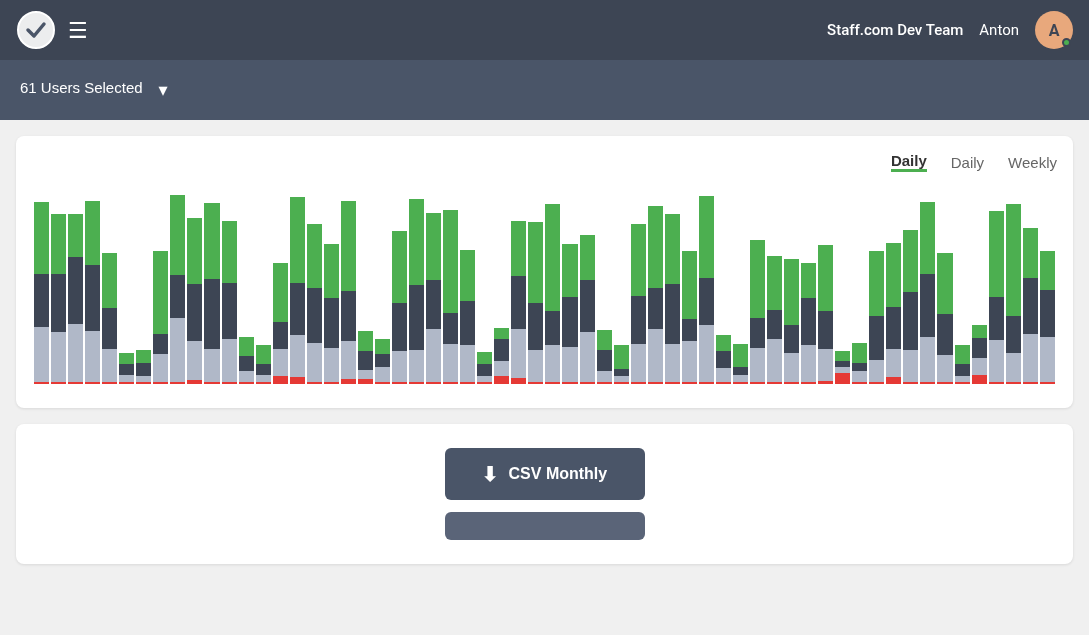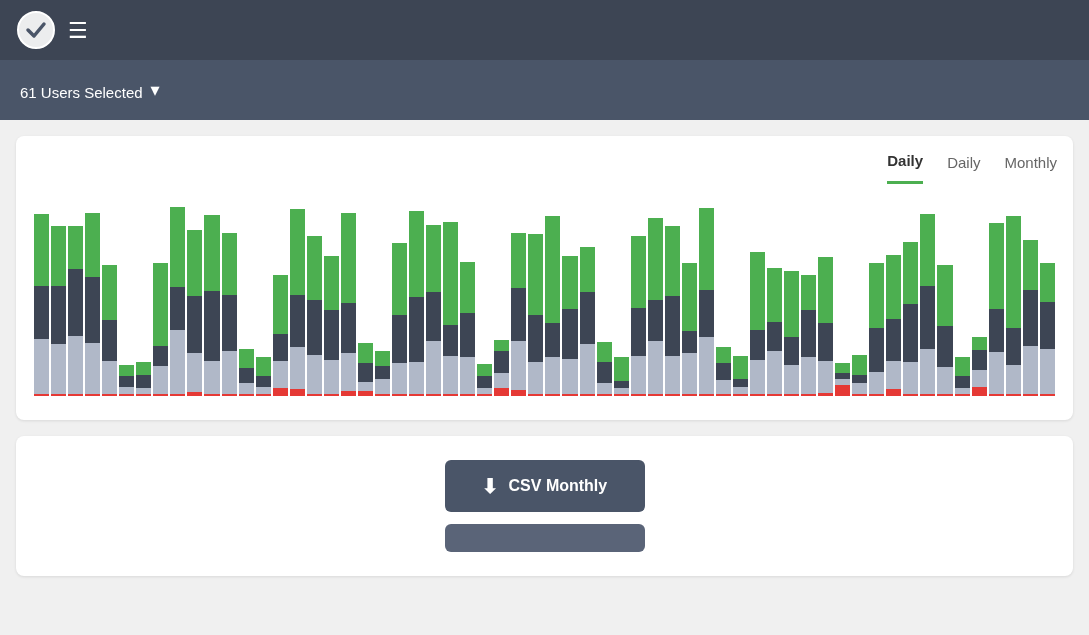--- a/index.html
+++ b/index.html
@@ -74,22 +74,22 @@
       padding: 0 20px;
       gap: 20px;
     }
     .page-title {
       font-size: 22px;
       font-weight: 700;
       color: white;
     }
     .users-selected-btn {
       display: flex;
-      align-items: flex-end;
-      gap: 8px;
+      align-items: flex-start;
+      gap: 16px;
       background: transparent;
       border: none;
       cursor: pointer;
       color: white;
       font-size: 15px;
     }
     .users-selected-text {
       font-size: 15px;
       color: white;
     }
@@ -118,21 +118,21 @@
       display: flex;
       justify-content: flex-end;
       gap: 24px;
       margin-bottom: 12px;
       align-items: center;
     }
     .period-tab {
       font-size: 15px;
       color: #666;
       cursor: pointer;
-      padding-bottom: 12px;
+      padding-bottom: 0;
       background: none;
       border: none;
     }
     .period-tab.active {
       color: #333;
       font-weight: 600;
       border-bottom: 3px solid #4caf50;
     }
 
     
@@ -220,37 +220,45 @@
 <nav class="navbar">
 
   <svg class="navbar-logo" viewBox="0 0 40 40">
     <circle cx="20" cy="20" r="18" fill="white" opacity="0.9"></circle>
     <path d="M12 20 L18 26 L28 14" stroke="#4a5568" stroke-width="3.5" fill="none" stroke-linecap="round" stroke-linejoin="round"></path>
     <circle cx="20" cy="20" r="18" fill="none" stroke="white" stroke-width="2"></circle>
   </svg>
 
   <span class="navbar-hamburger">☰</span>
 
+  <div class="navbar-right">
+    <span class="navbar-team">Staff.com Dev Team</span>
+    <span class="navbar-username">Anton</span>
+    <div class="navbar-avatar">
+      <span>A</span>
+      <div class="online-dot"></div>
+    </div>
+  </div>
 </nav>
 
 <div class="page-header">
   <button class="users-selected-btn">
     <span class="users-selected-text">61 Users Selected</span>
     <span class="chevron-down">▾</span>
   </button>
 </div>
 
 <div class="main-content">
 
   <div class="chart-card">
 
     <div class="period-tabs">
       <button class="period-tab active">Daily</button>
       <button class="period-tab">Daily</button>
-      <button class="period-tab">Monthly</button>
+      <button class="period-tab">Weekly</button>
     </div>
 
     <div class="bar-chart-container">
       <div class="bar-chart" id="bar-chart-el">
 
       <div class="bar-group">
             <div class="bar-stack" style="height: 182.012px;">
               <div class="bar-segment" style="height: 71.8146px; background: rgb(76, 175, 80);"></div>
               <div class="bar-segment" style="height: 52.8713px; background: rgb(61, 69, 84);"></div>
               <div class="bar-segment" style="height: 55.3261px; background: rgb(176, 184, 200);"></div>

